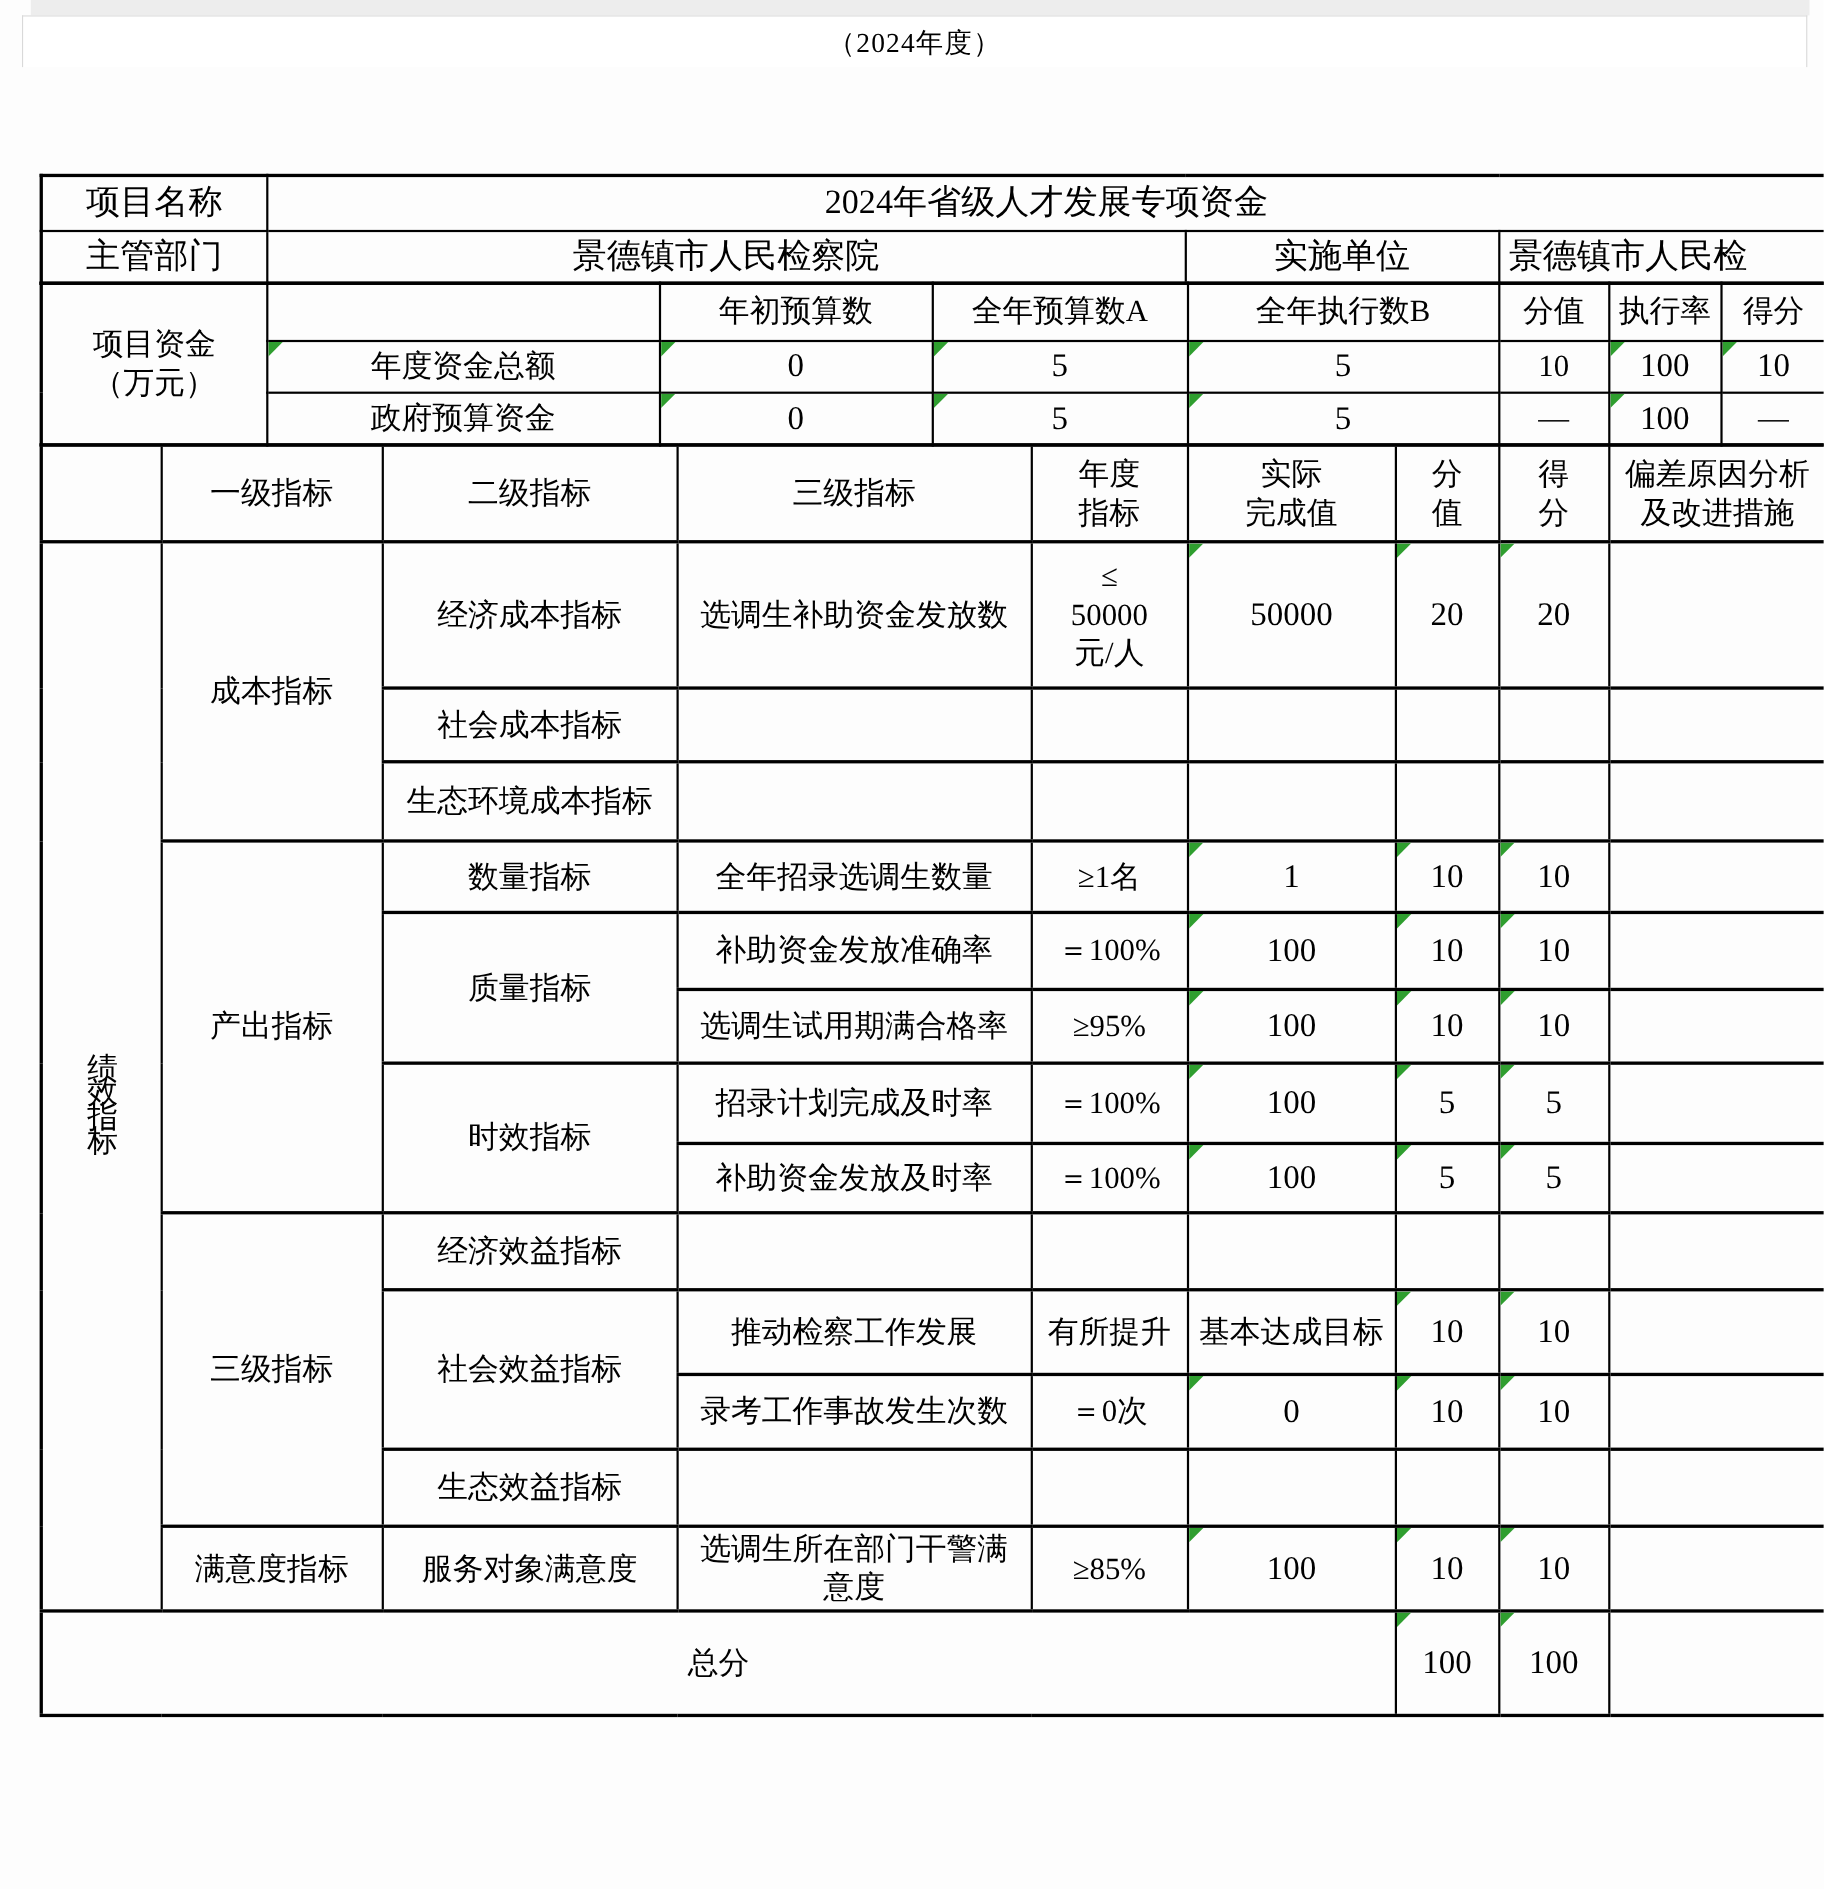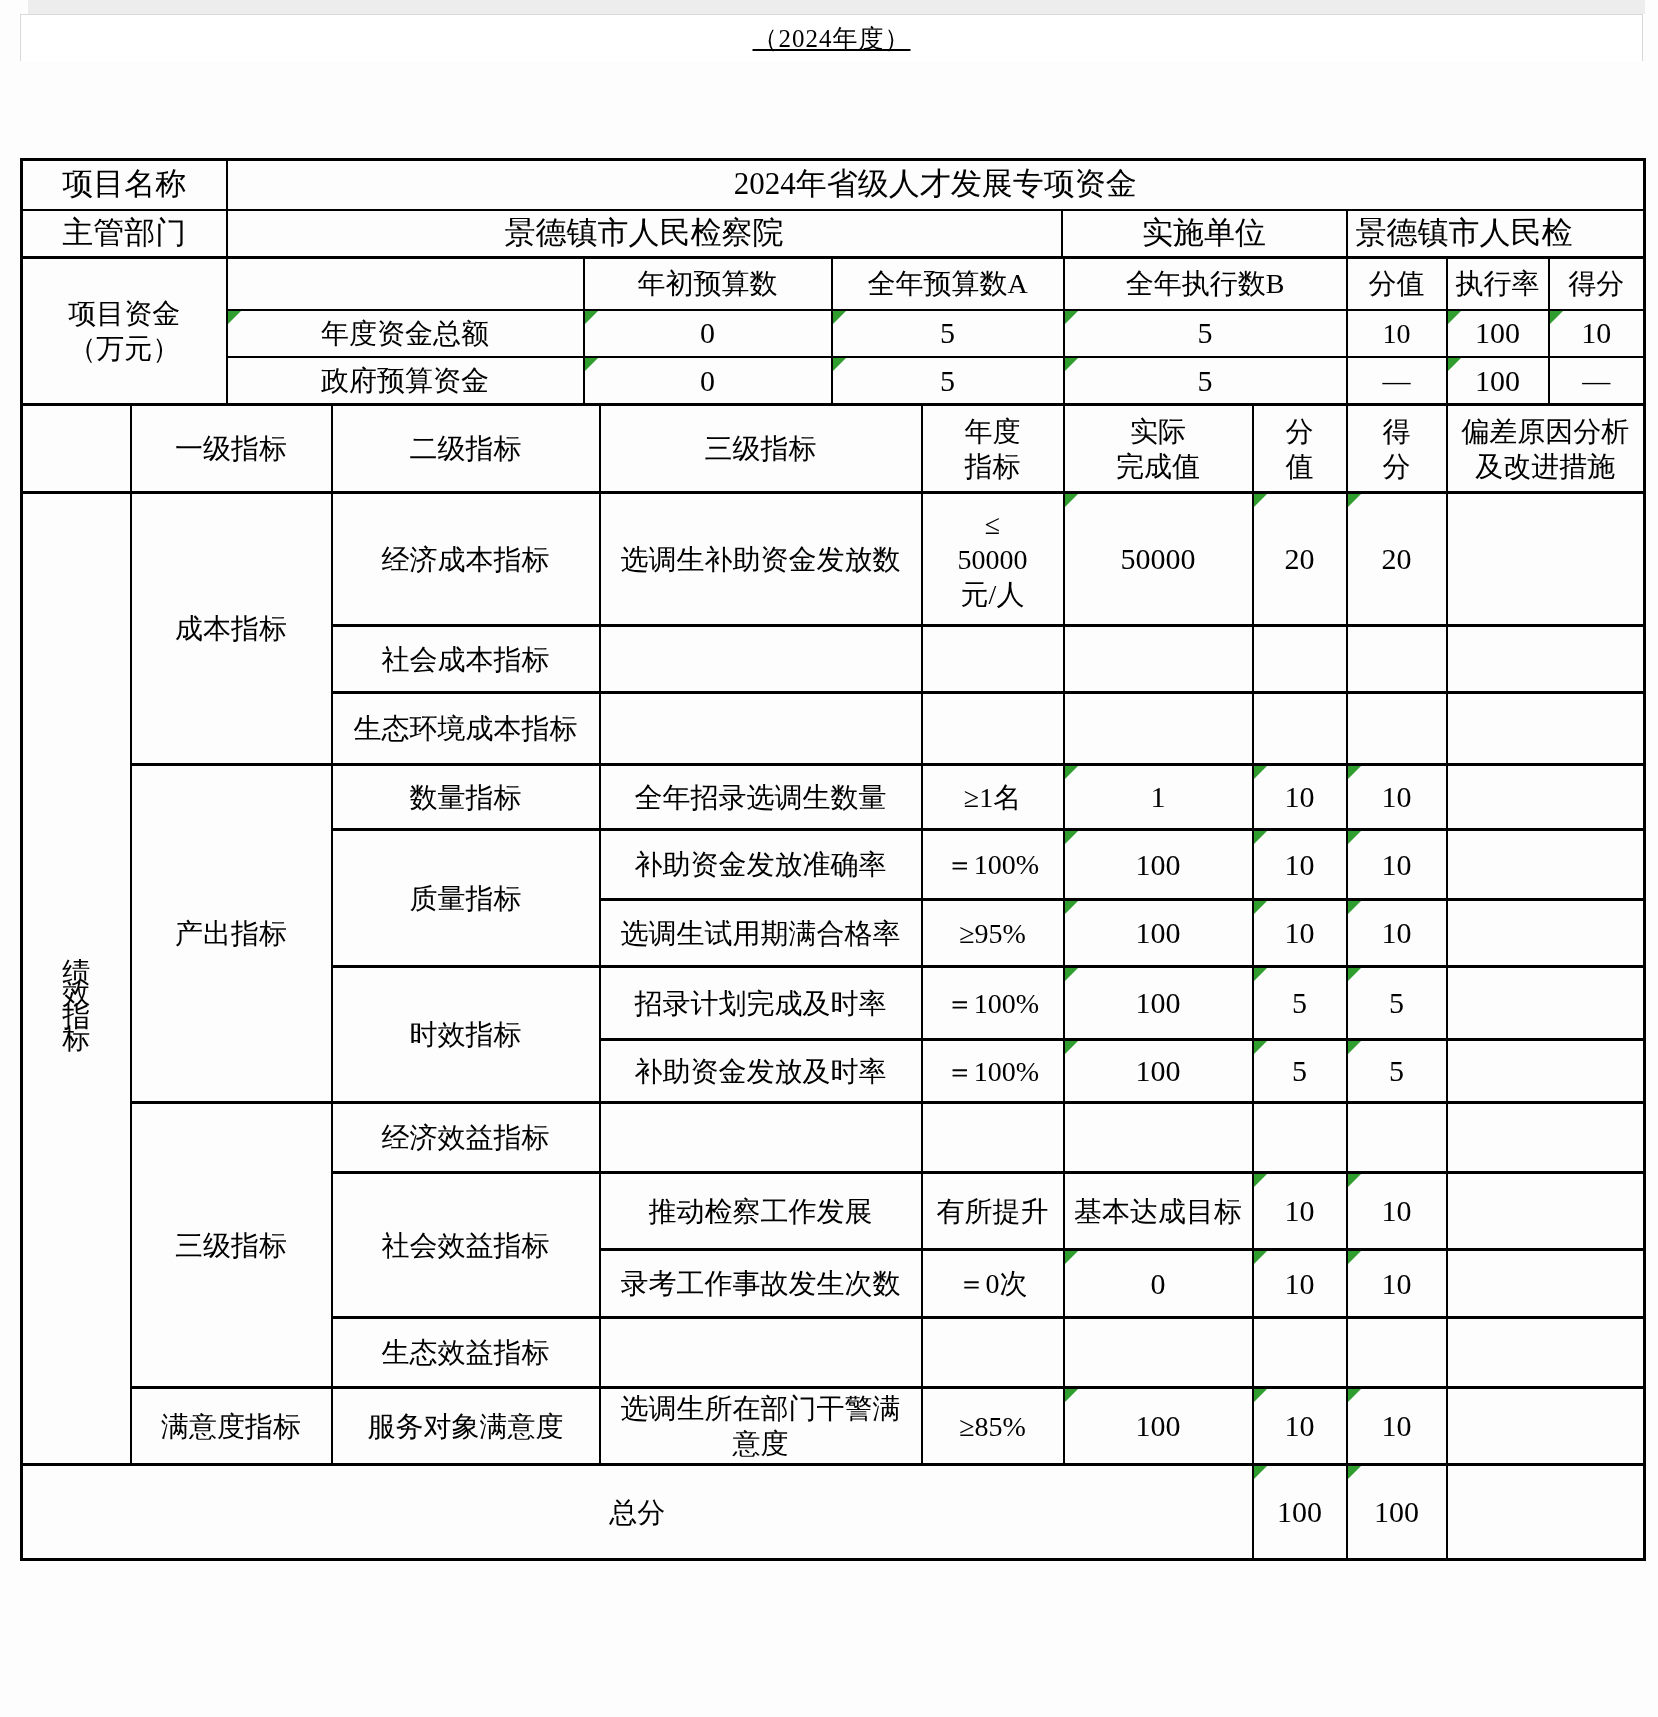--- a/index.html
+++ b/index.html
@@ -37,26 +37,26 @@
     border-bottom: 1px solid #d9d9d9;
   }
   .title-text {
     font-size: 64px;
     font-weight: 900;
     letter-spacing: 4px;
     line-height: 1;
   }
   .subtitle-row {
     height: 46px;
-    display: flex; align-items: center; justify-content: center; text-decoration: underline;
+    display: flex; align-items: center; justify-content: center;
   }
   .subtitle-text { font-size: 25px; letter-spacing: 1px; }
 
   
-  .tables { position: absolute; left: 20px; top: 158px; width: 1623px; }
+  .tables { position: absolute; left: 36px; top: 158px; width: 1623px; }
 
   table {
     width: 1623px;
     border-collapse: collapse;
     table-layout: fixed;
     border: 3px solid #000;
   }
   table + table { margin-top: -3px; }
 
   td {

